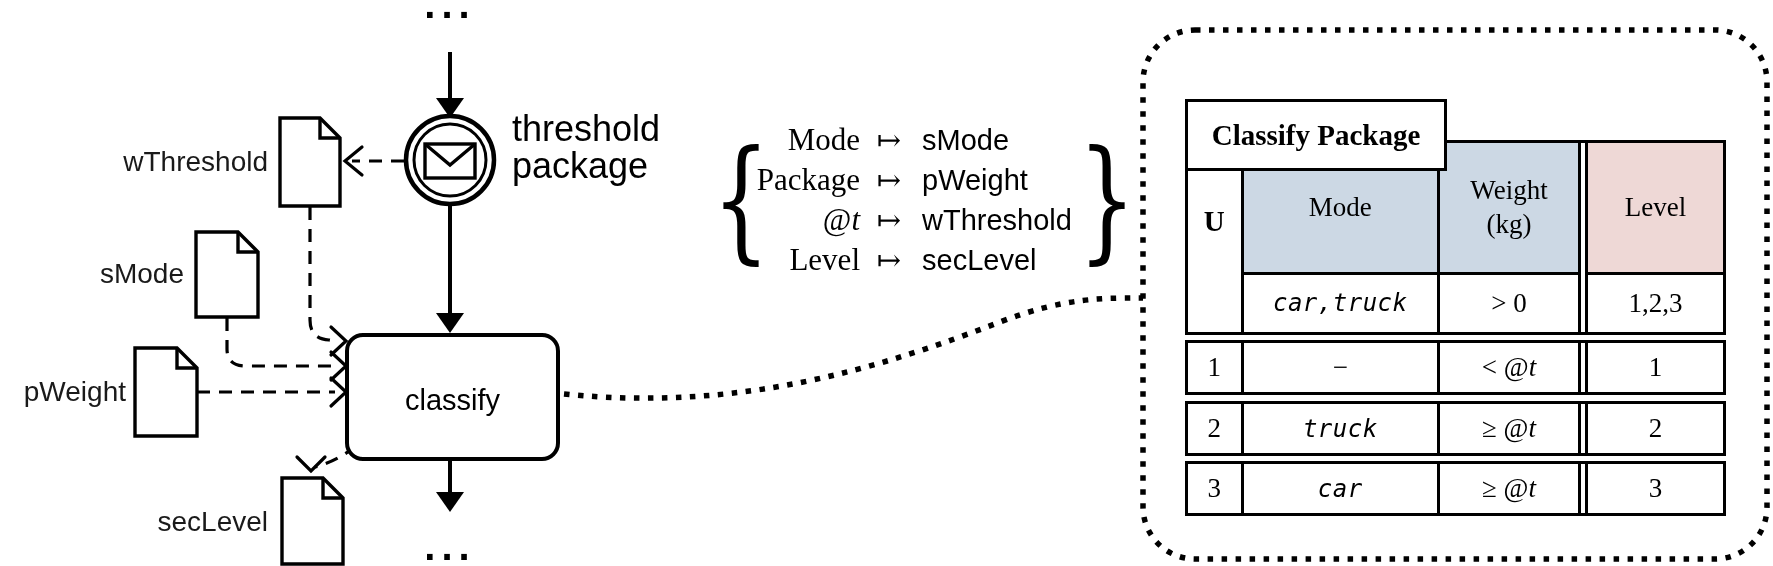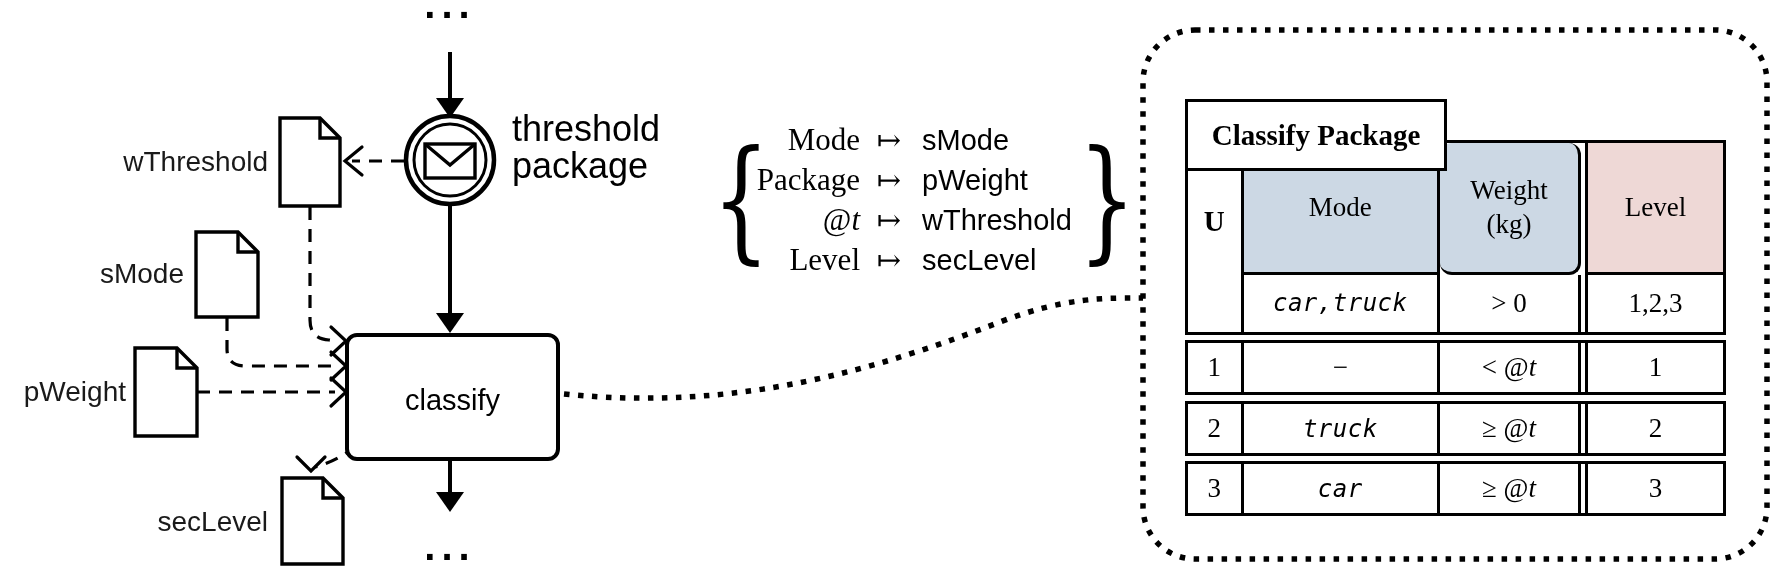--- a/index.html
+++ b/index.html
@@ -8,21 +8,21 @@
     font-family:"Liberation Sans","DejaVu Sans",sans-serif;color:#000;
     overflow:hidden;
   }
   .abs{position:absolute;}
   
   .doc-label{font-size:28px;color:#1a1a1a;text-align:right;white-space:nowrap;}
   .ellipsis{font-size:40px;font-weight:700;letter-spacing:6px;text-align:center;line-height:20px;}
   .event-label{font-size:36px;line-height:37px;white-space:nowrap;}
   .task-box{
     left:345px;top:333px;width:207px;height:114px;
-    border:4px solid #000;border-radius:12px;background:#fff;
+    border:4px solid #000;border-radius:18px;background:#fff;
     display:flex;flex-direction:column;align-items:center;justify-content:center;
     font-size:29px;line-height:40px;padding-top:6px;
   }
   
   .map-rows{left:700px;top:120px;width:420px;}
   .map-row{display:flex;height:40px;align-items:center;}
   .map-from{width:160px;text-align:right;font-family:"Liberation Serif","DejaVu Serif",serif;font-size:31px;}
   .map-arrow{width:58px;text-align:center;font-family:"DejaVu Serif",serif;font-size:29px;}
   .map-to{text-align:left;font-size:29px;padding-left:4px;}
   .brace{font-family:"DejaVu Serif",serif;font-size:96px;font-weight:400;
@@ -43,21 +43,21 @@
   .cell{position:absolute;display:flex;align-items:center;justify-content:center;
         font-size:27px;box-sizing:border-box;}
   .cU{left:0;width:55.5px;border-right:3.5px solid #000;}
   .cMode{left:55.5px;width:196.5px;border-right:3.5px solid #000;}
   .cWeight{left:252px;width:141px;border-right:3.5px solid #000;}
   .cLevel{left:397px;width:138px;border-left:3.5px solid #000;}
   .hdr{top:0;height:131.5px;border-bottom:3.5px solid #000;text-align:center;line-height:34px;}
   .unit{top:131.5px;height:57.5px;}
   .full{top:0;height:100%;}
   .u-head{font-weight:700;font-size:29px;padding-top:62px;}
-  .wrapc{display:flex;align-items:center;justify-content:center;text-align:center;border-radius:12px;}
+  .wrapc{display:flex;align-items:center;justify-content:center;text-align:center;}
   .w-narrow{width:120px;}
   .val-mono{font-size:24px;letter-spacing:0.5px;font-style:italic;}
   i{font-style:italic;}
 </style>
 </head>
 <body>
 
 <svg class="abs" style="left:0;top:0;z-index:1" width="1773" height="566" viewBox="0 0 1773 566">
 
   <g stroke="#000" fill="#000">

